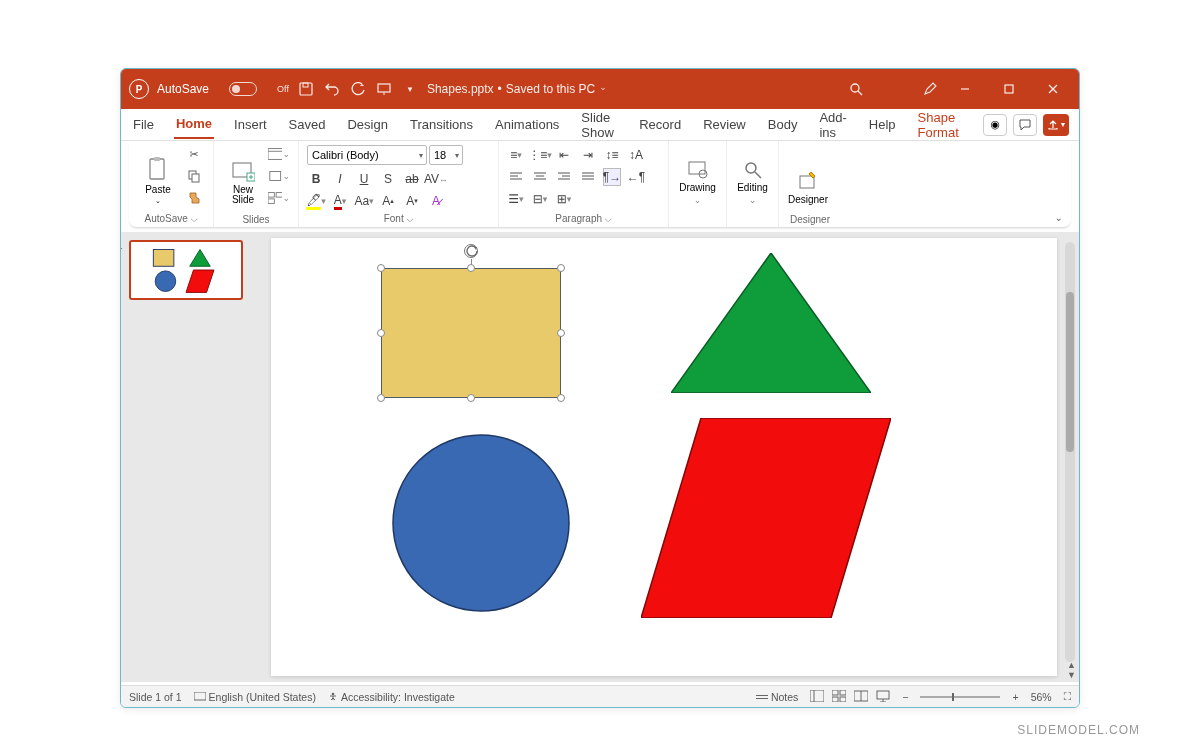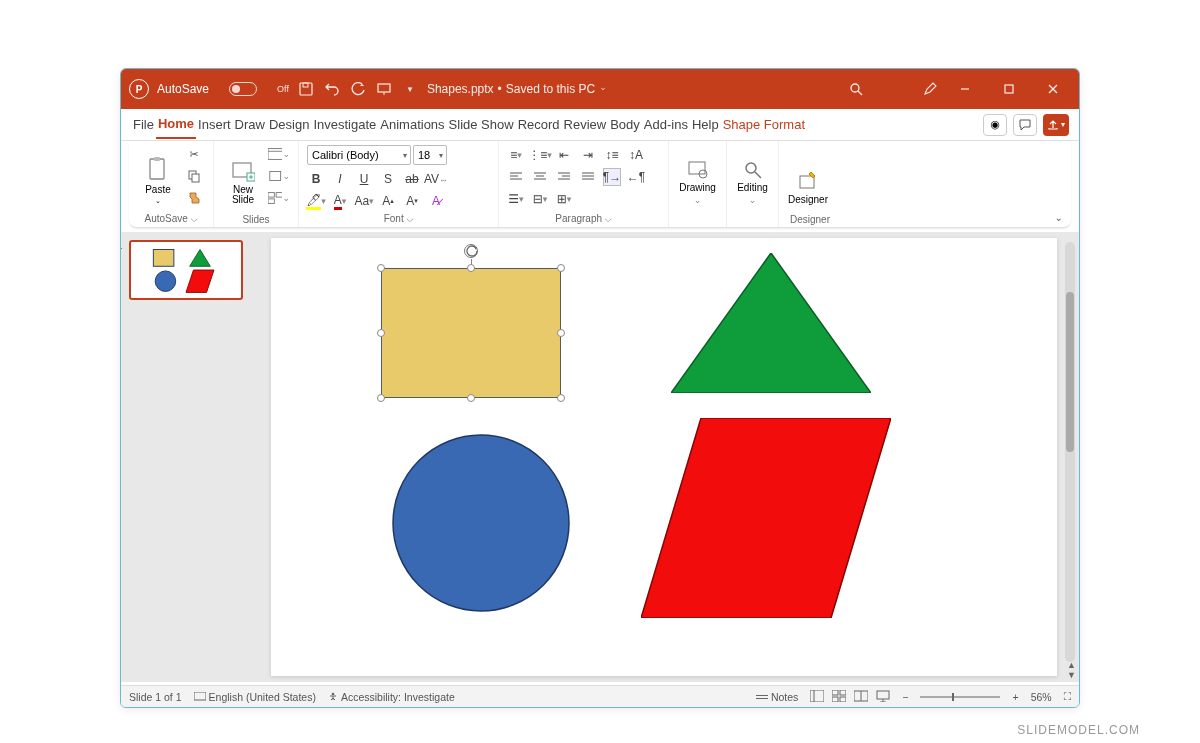--- a/index.html
+++ b/index.html
@@ -14,21 +14,21 @@
   .toggle::before { content: ""; position: absolute; width: 8px; height: 8px; background: rgba(255,255,255,0.8); border-radius: 50%; top: 1.5px; left: 2px; }
   .toggle-label { font-size: 9px; opacity: 0.85; }
   .tb-icon { width: 18px; height: 18px; opacity: 0.9; display: flex; align-items: center; justify-content: center; }
   .tb-spacer { flex: 1; }
   .doc-title { color: rgba(255,255,255,0.9); font-size: 12px; display: flex; align-items: flex-start; gap: 4px; }
   .chev { font-size: 9px; opacity: 0.8; }
   .win-btn { width: 36px; height: 28px; display: flex; align-items: center; justify-content: center; opacity: 0.9; }
   .win-btn svg { stroke: #fff; }
 
   
-  .tabstrip { height: 32px; display: flex; align-items: center; padding: 0 10px; gap: 0; font-size: 13px; border-bottom: 1px solid #e0e0e0; background: #fff; text-align: right; }
+  .tabstrip { height: 32px; display: flex; align-items: center; padding: 0 10px; gap: 18px; font-size: 13px; border-bottom: 1px solid #e0e0e0; background: #fff; }
   .tab { color: #444; cursor: default; padding: 6px 2px; }
   .tab.active { color: #c43e1c; border-bottom: 2px solid #c43e1c; font-weight: 600; }
   .tab.context { color: #c43e1c; }
   .tabstrip-right { margin-left: auto; display: flex; align-items: center; gap: 6px; }
   .ts-btn { border: 1px solid #ccc; border-radius: 4px; width: 24px; height: 22px; display: flex; align-items: center; justify-content: center; font-size: 11px; }
   .ts-share { background: #c43e1c; color: #fff; border-color: #c43e1c; display: flex; align-items: center; border-radius: 4px; padding: 0 4px; height: 22px; gap: 2px; }
 
   
   .ribbon { display: flex; background: #fff; border-bottom: 1px solid #e0e0e0; border-radius: 0 0 8px 8px; margin: 0 8px 4px 8px; box-shadow: 0 1px 2px rgba(0,0,0,0.08); position: relative; }
   .rgroup { display: flex; flex-direction: column; padding: 4px 8px 2px 8px; border-right: 1px solid #eee; }
@@ -144,23 +144,23 @@
           <line x1="2" y1="2" x2="10" y2="10" stroke-width="1.2"></line>
           <line x1="10" y1="2" x2="2" y2="10" stroke-width="1.2"></line>
         </svg>
       </div>
   </div>
 
   <div class="tabstrip">
     <div class="tab">File</div>
     <div class="tab active">Home</div>
     <div class="tab">Insert</div>
-    <div class="tab">Draw</div>
+    <div class="tab">Saved</div>
     <div class="tab">Design</div>
-    <div class="tab">Investigate</div>
+    <div class="tab">Transitions</div>
     <div class="tab">Animations</div>
     <div class="tab">Slide Show</div>
     <div class="tab">Record</div>
     <div class="tab">Review</div>
     <div class="tab">Body</div>
     <div class="tab">Add-ins</div>
     <div class="tab">Help</div>
     <div class="tab context">Shape Format</div>
     <div class="tabstrip-right">
       <div class="ts-btn">◉</div>
@@ -243,21 +243,21 @@
               <span class="dl">⌄</span>
             </div>
         </div>
       </div>
       <div class="rgroup-label">Slides</div>
     </div>
 
     <div class="rgroup rgroup-font">
       <div class="rgroup-body" style="flex-direction:column;gap:2px;">
         <div class="font-row">
-          <div class="font-select" style="width:104px">
+          <div class="font-select" style="width:120px">
             <span>Calibri (Body)</span>
               <span class="sel-arrow">▾</span>
           </div>
           <div class="font-select" style="width:34px">
             <span>18</span>
               <span class="sel-arrow">▾</span>
           </div>
         </div>
         <div class="icon-row">
           <div class="ri">

